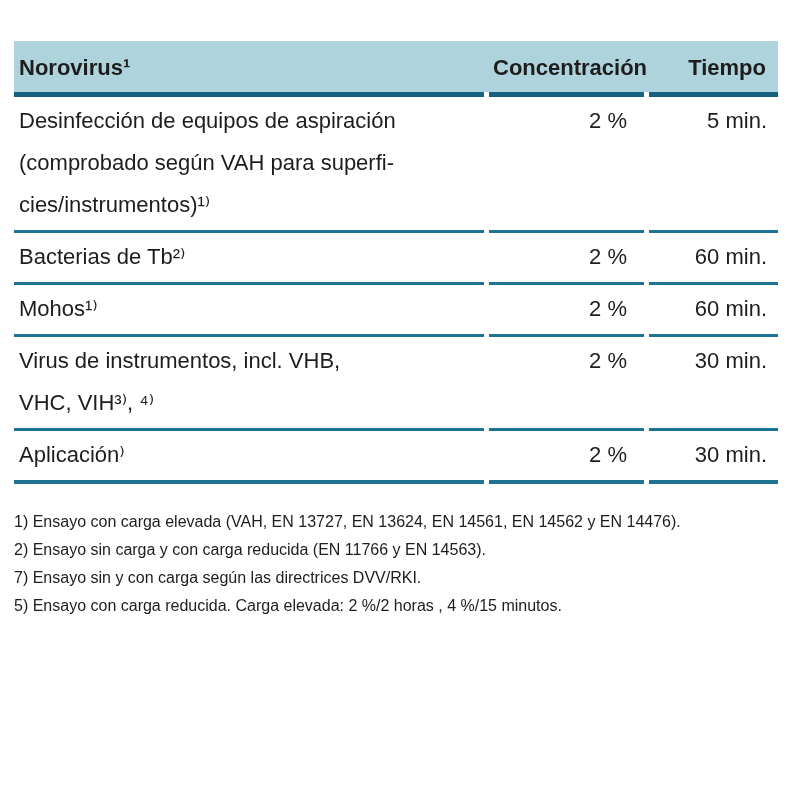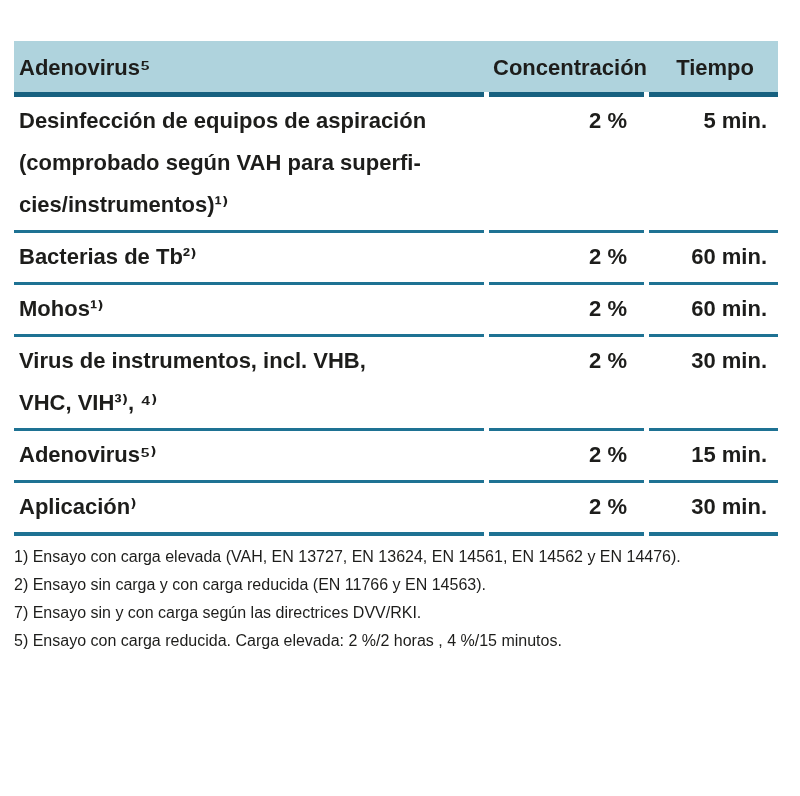--- a/index.html
+++ b/index.html
@@ -34,41 +34,41 @@
     font-size: 22px;
     font-weight: bold;
     line-height: 26px;
     padding: 14px 0 11px 0;
     text-align: left;
     vertical-align: middle;
     white-space: nowrap;
   }
   thead th.h-app  { padding-left: 5px; }
   thead th.h-conc { padding-left: 4px; text-align: right; }
-  thead th.h-time { text-align: right; padding-right: 24px; }
+  thead th.h-time { text-align: right; padding-right: 12px; }
   thead th.spacer { border-bottom: 5px solid #ffffff; }
 
   tbody td {
     border-bottom: 3px solid #1e7293;
     font-size: 22px;
-    font-weight: bold;
+    font-weight: normal;
     line-height: 42px;
     padding: 3px 0 4px 0;
     vertical-align: top;
     white-space: pre-line;
   }
   tbody td.application-cell   { padding-left: 5px; text-align: left; }
   tbody td.concentration-cell { text-align: right; padding-right: 17px; white-space: nowrap; }
   tbody td.time-cell          { text-align: right; padding-right: 11px; white-space: nowrap; }
   tbody td.spacer             { border-bottom: 3px solid #ffffff; }
 
   tbody tr.last-row td        { border-bottom-width: 4px; }
 
   .footnotes {
-    margin: 7px 0 0 14px;
+    margin: 24px 0 0 14px;
     width: 766px;
   }
   .footnote {
     margin: 0;
     font-size: 16px;
     line-height: 28px;
     font-weight: normal;
     white-space: pre-line;
   }
 </style>
@@ -80,21 +80,21 @@
   <table class="disinfection">
     <colgroup>
       <col class="c-app">
       <col class="c-gap">
       <col class="c-conc">
       <col class="c-gap">
       <col class="c-time">
     </colgroup>
     <thead>
       <tr>
-        <th class="h-app">Adenovirus⁵</th>
+        <th class="h-app">Norovirus¹</th>
         <th class="spacer"></th>
         <th class="h-conc">Concentración</th>
         <th class="spacer"></th>
         <th class="h-time">Tiempo</th>
       </tr>
     </thead>
     <tbody>
       <tr>
         <td class="application-cell">Desinfección de equipos de aspiración
 (comprobado según VAH para superfi-
@@ -119,27 +119,20 @@
         <td class="time-cell">60 min.</td>
       </tr>
       <tr>
         <td class="application-cell">Virus de instrumentos, incl. VHB,
 VHC, VIH³⁾, ⁴⁾</td>
         <td class="spacer"></td>
         <td class="concentration-cell">2 %</td>
         <td class="spacer"></td>
         <td class="time-cell">30 min.</td>
       </tr>
-      <tr>
-        <td class="application-cell">Adenovirus⁵⁾</td>
-        <td class="spacer"></td>
-        <td class="concentration-cell">2 %</td>
-        <td class="spacer"></td>
-        <td class="time-cell">15 min.</td>
-      </tr>
       <tr class="last-row">
         <td class="application-cell">Aplicación⁾</td>
         <td class="spacer"></td>
         <td class="concentration-cell">2 %</td>
         <td class="spacer"></td>
         <td class="time-cell">30 min.</td>
       </tr>
     </tbody>
   </table>
 

